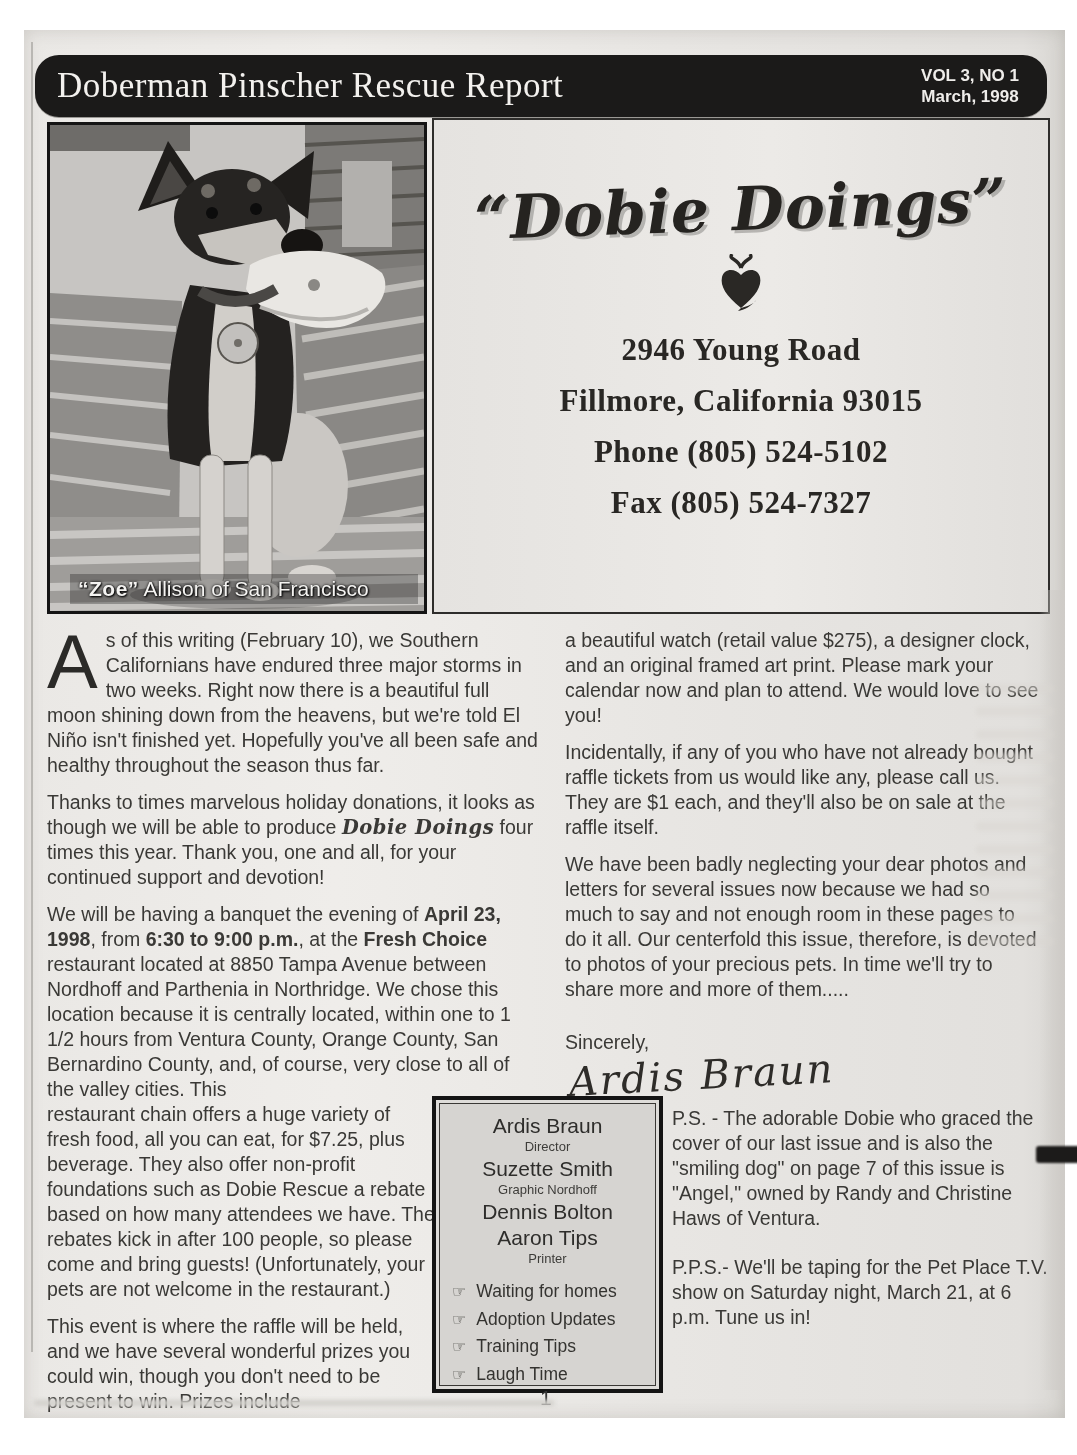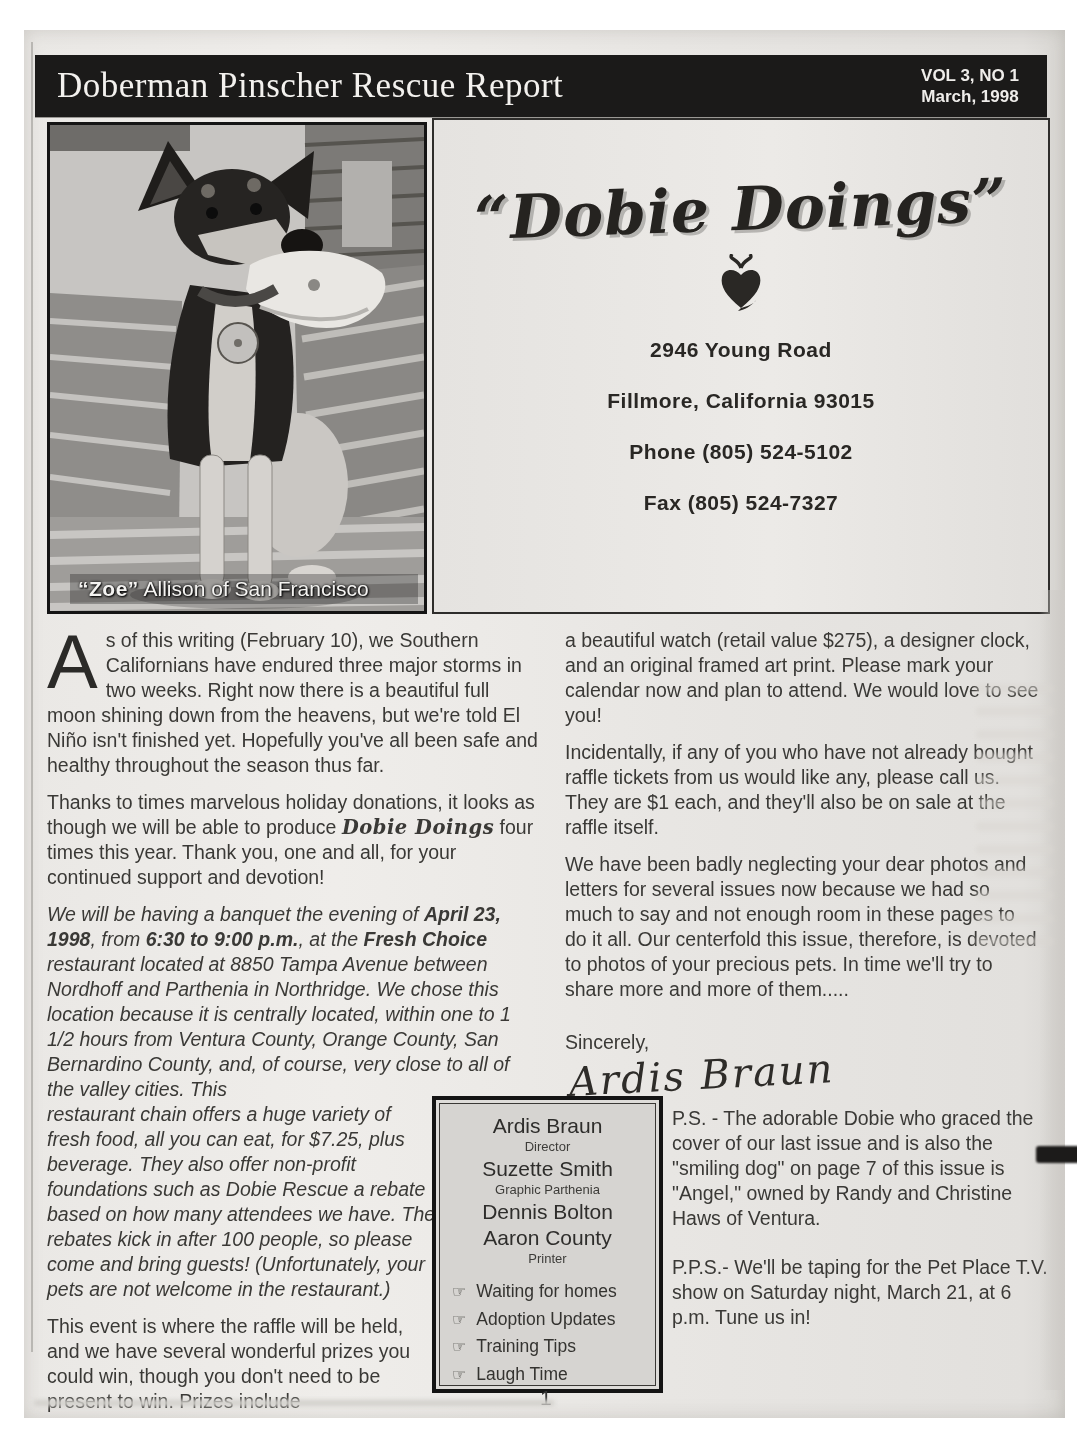--- a/index.html
+++ b/index.html
@@ -7,50 +7,50 @@
          font-family:"Liberation Sans",sans-serif;}
   .paper{position:absolute;left:24px;top:30px;width:1041px;height:1388px;
          background:linear-gradient(90deg,#eae8e5 0,#efedea 30%,#e8e6e3 62%,#e2e0dd 96%,#d8d6d2 100%);
          box-shadow:inset 0 0 18px rgba(120,115,108,.25);}
   .edge-line{position:absolute;left:7px;top:12px;width:2px;height:1310px;background:#b9b7b3;}
   .bottom-smudge{position:absolute;left:10px;top:1370px;width:520px;height:6px;background:#d2d0cc;filter:blur(2px);}
 
   
   .banner{position:absolute;left:11px;top:25px;width:1012px;height:62px;background:#1b1a19;
           display:flex;align-items:center;justify-content:space-between;box-sizing:border-box;
-          padding:0 28px 0 22px;box-shadow:0 1px 0 #9a9894;}
+          padding:0 28px 0 22px;box-shadow:0 1px 0 #9a9894;border-radius:24px;}
   .banner-title{font-family:"Liberation Serif",serif;font-size:35px;color:#f3f1ee;letter-spacing:.5px;white-space:nowrap;}
   .banner-issue{text-align:center;color:#efedea;font-weight:bold;font-size:17px;line-height:21px;}
 
   
   .photo{position:absolute;left:23px;top:92px;width:380px;height:492px;border:3px solid #141414;
          box-sizing:border-box;background:#c9c7c4;overflow:hidden;}
   .photo svg{display:block;}
   .caption{position:absolute;left:20px;right:6px;bottom:7px;padding:3px 8px;font-size:21px;color:#f4f3f1;
            background:rgba(15,15,15,.30);text-shadow:1px 1px 2px #000,0 0 3px #000;white-space:nowrap;}
   .caption b{letter-spacing:.5px;}
 
   
   .mast-box{position:absolute;left:408px;top:88px;width:618px;height:496px;border:2px solid #2e2d2b;
             box-sizing:border-box;background:linear-gradient(90deg,#e5e3e0 0,#eceae7 55%,#e1dfdc 100%);
             text-align:center;}
   .dobie-title{margin-top:54px;font-family:"DejaVu Serif",serif;font-style:italic;font-weight:bold;
                font-size:60px;color:#252320;transform:rotate(-2deg);letter-spacing:1px;
                text-shadow:3px 3px 0 rgba(60,58,55,.30);}
   .heart{margin-top:10px;height:58px;}
-  .addr{font-family:Liberation Sans, sans-serif;font-weight:bold;font-size:21px;line-height:51px;color:#292724;
+  .addr{font-family:Liberation Serif, serif;font-weight:bold;font-size:31px;line-height:51px;color:#292724;
         letter-spacing:.5px;}
   .addr.first{margin-top:12px;}
 
   
   .colL{position:absolute;left:23px;top:598px;width:492px;}
   .colR{position:absolute;left:541px;top:598px;width:476px;}
   .colL p,.colR p,.ps-block p{font-size:19.5px;line-height:25px;color:#3a3936;margin:0 0 12px 0;text-align:left;}
   .narrow{width:390px;}
-  .joined{margin-bottom:0 !important;font-style:italic;}
+  .joined{margin-bottom:0 !important;}
   .dropcap{float:left;font-size:76px;line-height:60px;padding:4px 8px 0 0;color:#2b2a28;font-weight:normal;}
   .b{font-weight:bold;}
   .brush{font-family:"DejaVu Serif",serif;font-style:italic;font-weight:bold;letter-spacing:.5px;}
   .closing{margin-top:28px !important;margin-bottom:0 !important;}
   .sig{font-family:"DejaVu Serif",cursive;font-style:italic;font-size:40px;color:#2e2c29;
        transform:rotate(-3deg);transform-origin:left center;margin:4px 0 10px 4px;letter-spacing:2px;}
   .sig-title{font-size:19.5px;color:#3a3936;}
 
   
   .staff-box{position:absolute;left:408px;top:1066px;width:231px;height:297px;border:4px solid #141414;
@@ -198,23 +198,23 @@
       <div class="sig">Ardis Braun</div>
       <div class="sig-title">Director</div>
     </div>
 
     <div class="staff-box">
       <div class="staff-inner">
         <div>
             <div class="sname">Ardis Braun</div>
             <div class="srole">Director</div>
             <div class="sname">Suzette Smith</div>
-            <div class="srole">Graphic Parthenia</div>
+            <div class="srole">Graphic Nordhoff</div>
             <div class="sname">Dennis Bolton</div>
-            <div class="sname">Aaron County</div>
+            <div class="sname">Aaron Tips</div>
             <div class="srole">Printer</div>
           </div>
         <div class="feats">
             <div class="feat">
               <span class="pt">☞</span>
               <span>Waiting for homes</span>
             </div>
             <div class="feat">
               <span class="pt">☞</span>
               <span>Adoption Updates</span>

